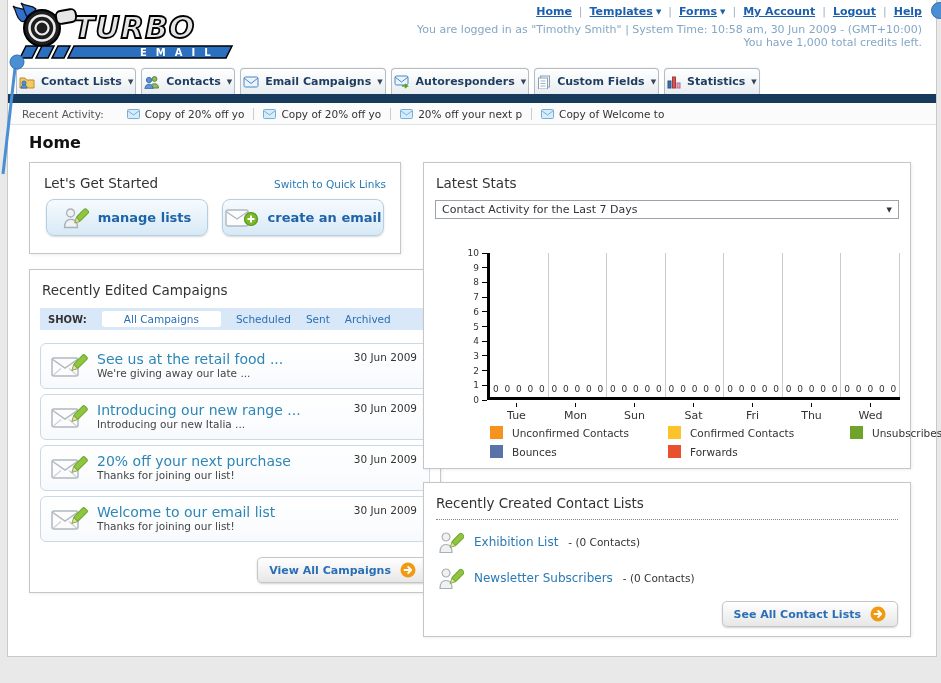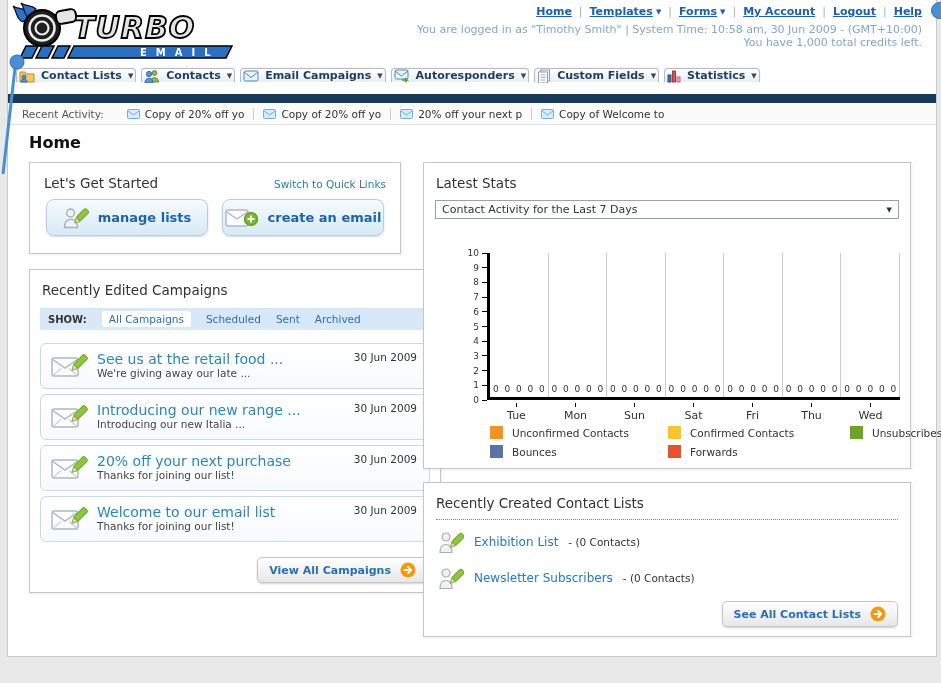--- a/index.html
+++ b/index.html
@@ -35,21 +35,21 @@
     color: #1b5fae; text-decoration: underline; font-weight: bold; cursor: pointer;
   }
   .toplinks .grp + .grp::before { content: "|"; color: #9db3c8; margin: 0 7px; font-weight: normal; }
   .caret { font-size: 7px; vertical-align: middle; }
   .toplinks .caret { color: #1b5fae; margin-left: 3px; }
   .login-line { position: absolute; right: 14px; top: 23px; color: #84a7c6; font-size: 11px; }
   .credits-line { position: absolute; right: 14px; top: 36px; color: #84a7c6; font-size: 11px; }
   
   .tabs { position: absolute; left: 8px; top: 68px; display: flex; gap: 5px; align-items: flex-end; }
   .tab {
-    display: flex; align-items: center; gap: 6px; padding: 0 2px; height: 14px;
+    display: flex; align-items: center; gap: 6px; padding: 0 2px; height: 26px;
     background: linear-gradient(#ffffff, #e8edf1);
     border: 1px solid #b4bcc4; border-bottom: none;
     border-radius: 4px 4px 0 0;
     font-size: 11px; font-weight: bold; color: #1e3d5f; cursor: pointer;
     box-shadow: 0 -1px 2px rgba(0,0,0,.05);
   }
   .tab .caret { color: #37465a; }
   .navybar { position: absolute; left: 0; top: 94px; width: 100%; height: 9px; background: #17395c; }
   
   .activitybar {
@@ -82,21 +82,21 @@
     box-shadow: 0 1px 2px rgba(0,0,0,.15);
   }
   
   #campaigns { left: 21px; top: 269px; width: 412px; height: 324px; }
   .show-bar {
     margin: 10px 10px 0; background: #d9e8f8; height: 22px;
     display: flex; align-items: center; gap: 15px; padding: 0 8px;
   }
   .show-label { font-size: 10px; font-weight: bold; color: #333; }
   .filter { font-size: 10.5px; color: #2a6fb5; cursor: pointer; }
-  .filter.active { background: #fff; border-radius: 3px; padding: 2px 7px; }
+  .filter.active { background: #fff; border-radius: 3px; padding: 2px 22px; }
   .camp-rows { padding: 13px 10px 0; }
   .camp-row {
     position: relative; border: 1px solid #c9d9e8; border-radius: 6px;
     height: 46px; margin-bottom: 5px; background: linear-gradient(#ffffff, #f7fafd);
     cursor: pointer;
   }
   .camp-icon { position: absolute; left: 10px; top: 8px; }
   .camp-title { position: absolute; left: 56px; top: 7px; font-size: 14px; color: #2e86b5; }
   .camp-sub { position: absolute; left: 56px; top: 23px; font-size: 10.5px; color: #444; }
   .camp-date { position: absolute; right: 12px; top: 7px; font-size: 10.5px; color: #333; }

